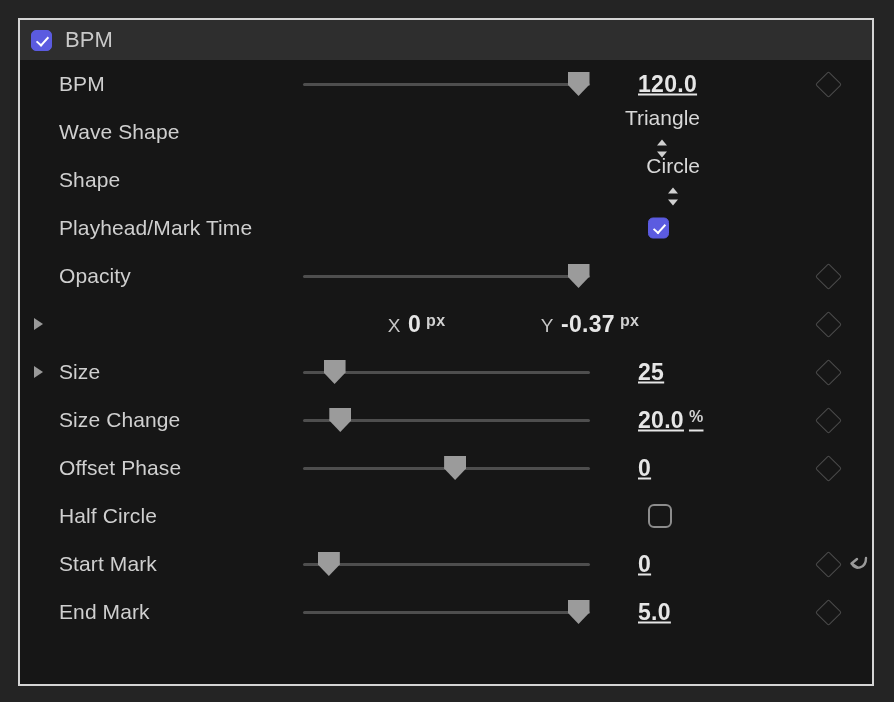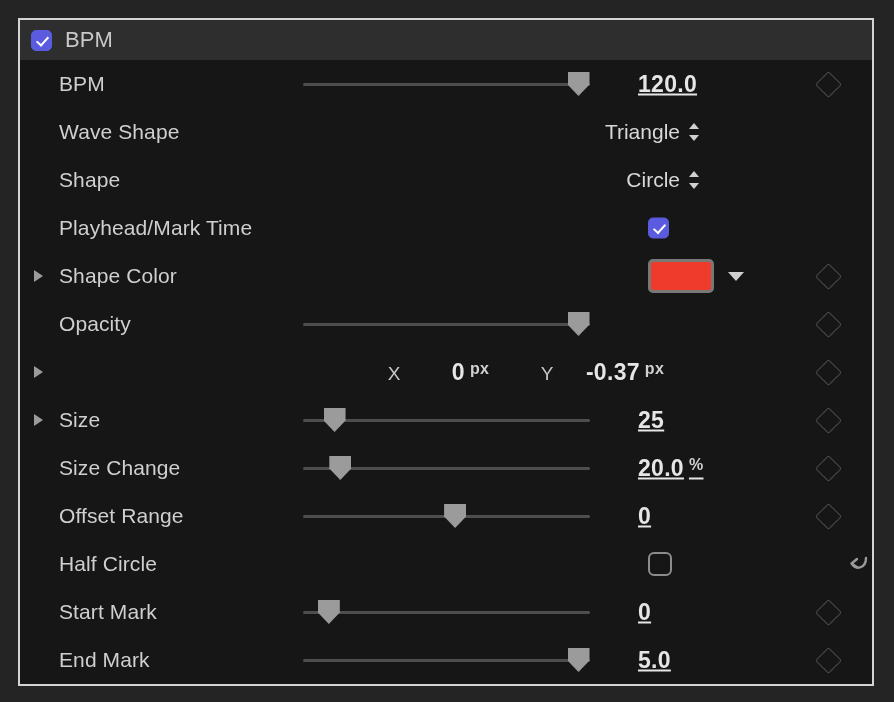--- a/index.html
+++ b/index.html
@@ -173,20 +173,21 @@
     position: absolute;
     right: 172px;
     top: 50%;
     transform: translateY(-50%);
     display: flex;
     align-items: center;
     gap: 9px;
     font-size: 21px;
     color: #d8d8d8;
     white-space: nowrap;
+    flex-direction: column;
   }
   .updown {
     display: inline-block;
     position: relative;
     width: 11px;
     height: 20px;
     flex: none;
   }
   .updown::before, .updown::after {
     content: "";
@@ -243,21 +244,21 @@
   .xy .ax {
     font-size: 19px;
     color: #c7c7c7;
     width: 28px;
     text-align: center;
   }
   .xy .v {
     font-size: 23px;
     font-weight: bold;
     color: #e6e6e6;
-    text-align: center;
+    text-align: left;
     letter-spacing: .3px;
   }
   .xy .v1 { width: 125px; }
   .xy .v2 { width: 128px; }
 
   
   .kf {
     position: absolute;
     right: 34px;
     top: 50%;
@@ -319,29 +320,20 @@
             <span class="updown"></span>
           </div>
         </div>
         <div class="row">
           <div class="label">Playhead/Mark Time</div>
           <div class="center-ctrl">
             <div class="cb on"></div>
           </div>
         </div>
         <div class="row">
-          <div class="disclosure"></div>
-          <div class="label">Shape Color</div>
-          <div class="center-ctrl">
-            <div class="swatch" style="background: rgb(238, 59, 44);"></div>
-            <div class="chev"></div>
-          </div>
-          <div class="kf"></div>
-        </div>
-        <div class="row">
           <div class="label">Opacity</div>
           <div class="slider">
             <div class="track"></div>
             <div class="knob" style="left: 96%;"></div>
           </div>
           <div class="kf"></div>
         </div>
         <div class="row">
           <div class="disclosure"></div>
           <div class="xy">
@@ -369,21 +361,21 @@
           <div class="slider">
             <div class="track"></div>
             <div class="knob" style="left: 13%;"></div>
           </div>
           <div class="valgroup">
             <div class="inner"><span>20.0</span><span class="unit">%</span></div>
           </div>
           <div class="kf"></div>
         </div>
         <div class="row">
-          <div class="label">Offset Range</div>
+          <div class="label">Offset Phase</div>
           <div class="slider">
             <div class="track"></div>
             <div class="knob" style="left: 53%;"></div>
           </div>
           <div class="valgroup">
             <div class="inner"><span>0</span></div>
           </div>
           <div class="kf"></div>
         </div>
         <div class="row">

